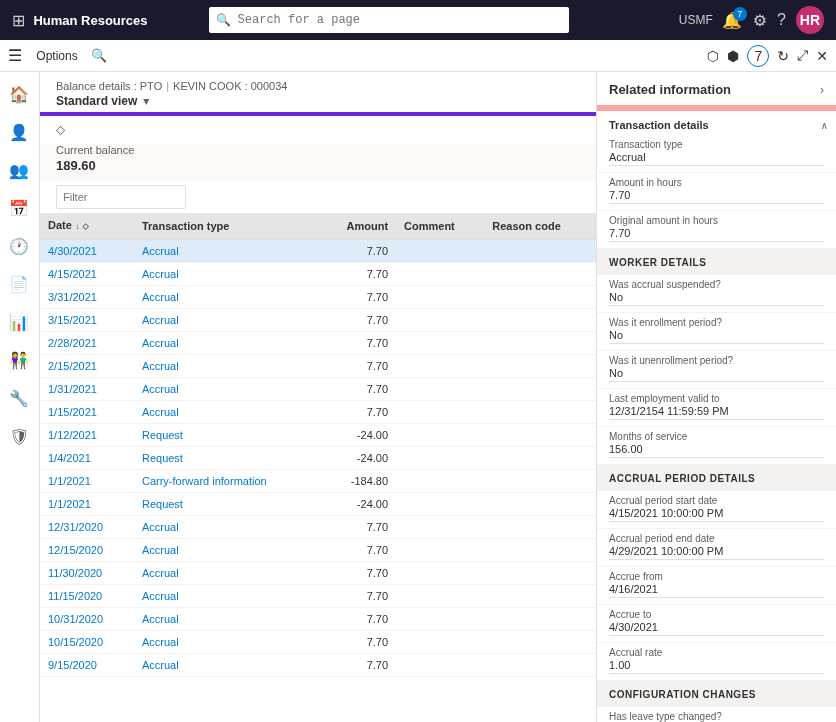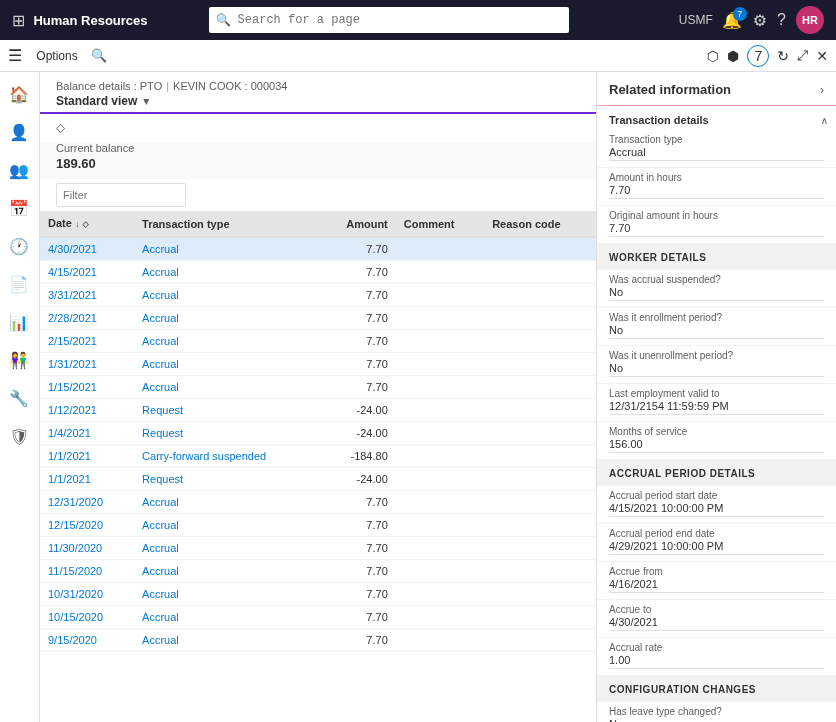--- a/index.html
+++ b/index.html
@@ -18,21 +18,21 @@
       padding: 0 8px; height: 26px; gap: 6px;
     }
     .top-nav-search input {
       border: none; outline: none; font-size: 12px; flex: 1; color: #333; font-family: Liberation Mono, monospace;
     }
     .top-nav-right { display: flex; align-items: center; gap: 10px; margin-left: auto; }
     .top-nav-right span { color: #ccc; font-size: 12px; cursor: pointer; }
     .avatar-circle {
       width: 28px; height: 28px; border-radius: 50%; background: #c52f6e;
       display: flex; align-items: center; justify-content: center;
-      color: #fff; font-size: 11px; font-weight: 700; cursor: pointer;
+      color: #fff; font-size: 14px; font-weight: 700; cursor: pointer;
     }
     .notif-badge { position: relative; }
     .notif-badge .badge {
       position: absolute; top: -4px; right: -4px; background: #0078d4;
       border-radius: 50%; width: 14px; height: 14px;
       display: flex; align-items: center; justify-content: center;
       color: #fff; font-size: 9px;
     }
 
     
@@ -68,21 +68,21 @@
       color: #605e5c; font-size: 16px; cursor: pointer; border-radius: 2px;
     }
 
     
     .content-area {
       flex: 1; display: flex; flex-direction: column; overflow: hidden; background: #faf9f8;
     }
 
     
     .content-header {
-      padding: 8px 16px 4px 16px; background: #fff; border-bottom: 2px solid #6d28d9;
+      padding: 8px 16px 4px 16px; background: #fff; border-bottom: 4px solid #6d28d9;
     }
     .breadcrumb { font-size: 11px; color: #605e5c; margin-bottom: 2px; display: flex; align-items: center; gap: 4px; }
     .breadcrumb-sep { color: #a19f9d; }
     .page-title-row { display: flex; align-items: center; gap: 6px; }
     .page-title { font-size: 12px; font-weight: 600; color: #323130; }
     .title-chevron { color: #605e5c; font-size: 12px; cursor: pointer; }
 
     
     .toolbar { padding: 6px 16px; background: #fff; display: flex; align-items: center; gap: 8px; }
     .filter-icon { color: #605e5c; font-size: 13px; }
@@ -111,21 +111,21 @@
     .link-text { color: #0078d4; cursor: pointer; text-decoration: none; }
     .sort-icon { font-size: 9px; color: #605e5c; }
 
     
     .right-panel {
       width: 240px; background: #fff; border-left: 1px solid #e1dfdd;
       overflow-y: auto; flex-shrink: 0;
     }
     .right-panel-header {
       display: flex; align-items: flex-end; justify-content: space-between;
-      padding: 10px 12px 8px 12px; border-bottom: 1px solid #fca5a5;
+      padding: 10px 12px 8px 12px; border-bottom: 6px solid #fca5a5;
     }
     .right-panel-title { font-size: 13px; font-weight: 600; color: #323130; }
     .right-panel-chevron { color: #605e5c; font-size: 12px; cursor: pointer; }
 
     .section-header {
       display: flex; align-items: center; justify-content: space-between;
       padding: 8px 8px 4px 12px; cursor: pointer;
     }
     .section-title { font-size: 11px; font-weight: 700; color: #323130; }
     .section-chevron { color: #605e5c; font-size: 10px; }
@@ -251,20 +251,27 @@
               <td></td>
             </tr>
             <tr>
               <td><a class="link-text">3/31/2021</a></td>
               <td><a class="link-text">Accrual</a></td>
               <td class="amount-col">7.70</td>
               <td></td>
               <td></td>
             </tr>
             <tr>
+              <td><a class="link-text">3/15/2021</a></td>
+              <td><a class="link-text">Accrual</a></td>
+              <td class="amount-col">7.70</td>
+              <td></td>
+              <td></td>
+            </tr>
+            <tr>
               <td><a class="link-text">2/28/2021</a></td>
               <td><a class="link-text">Accrual</a></td>
               <td class="amount-col">7.70</td>
               <td></td>
               <td></td>
             </tr>
             <tr>
               <td><a class="link-text">2/15/2021</a></td>
               <td><a class="link-text">Accrual</a></td>
               <td class="amount-col">7.70</td>
@@ -294,21 +301,21 @@
             </tr>
             <tr>
               <td><a class="link-text">1/4/2021</a></td>
               <td><a class="link-text">Request</a></td>
               <td class="amount-col">-24.00</td>
               <td></td>
               <td></td>
             </tr>
             <tr>
               <td><a class="link-text">1/1/2021</a></td>
-              <td><a class="link-text">Carry-forward suspended</a></td>
+              <td><a class="link-text">Carry-forward information</a></td>
               <td class="amount-col">-184.80</td>
               <td></td>
               <td></td>
             </tr>
             <tr>
               <td><a class="link-text">1/1/2021</a></td>
               <td><a class="link-text">Request</a></td>
               <td class="amount-col">-24.00</td>
               <td></td>
               <td></td>

